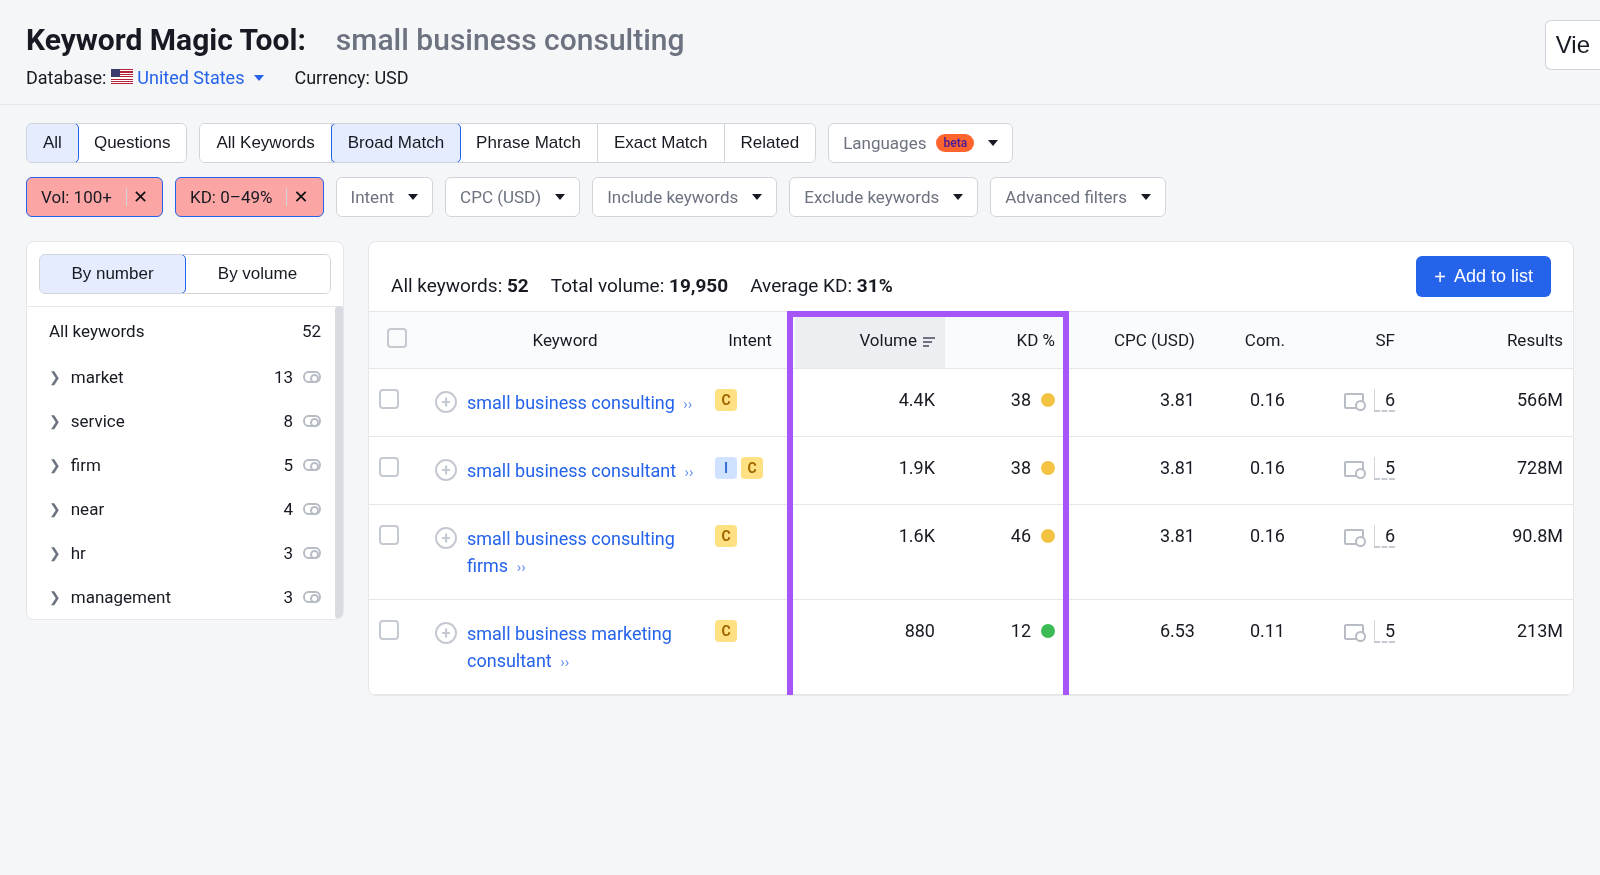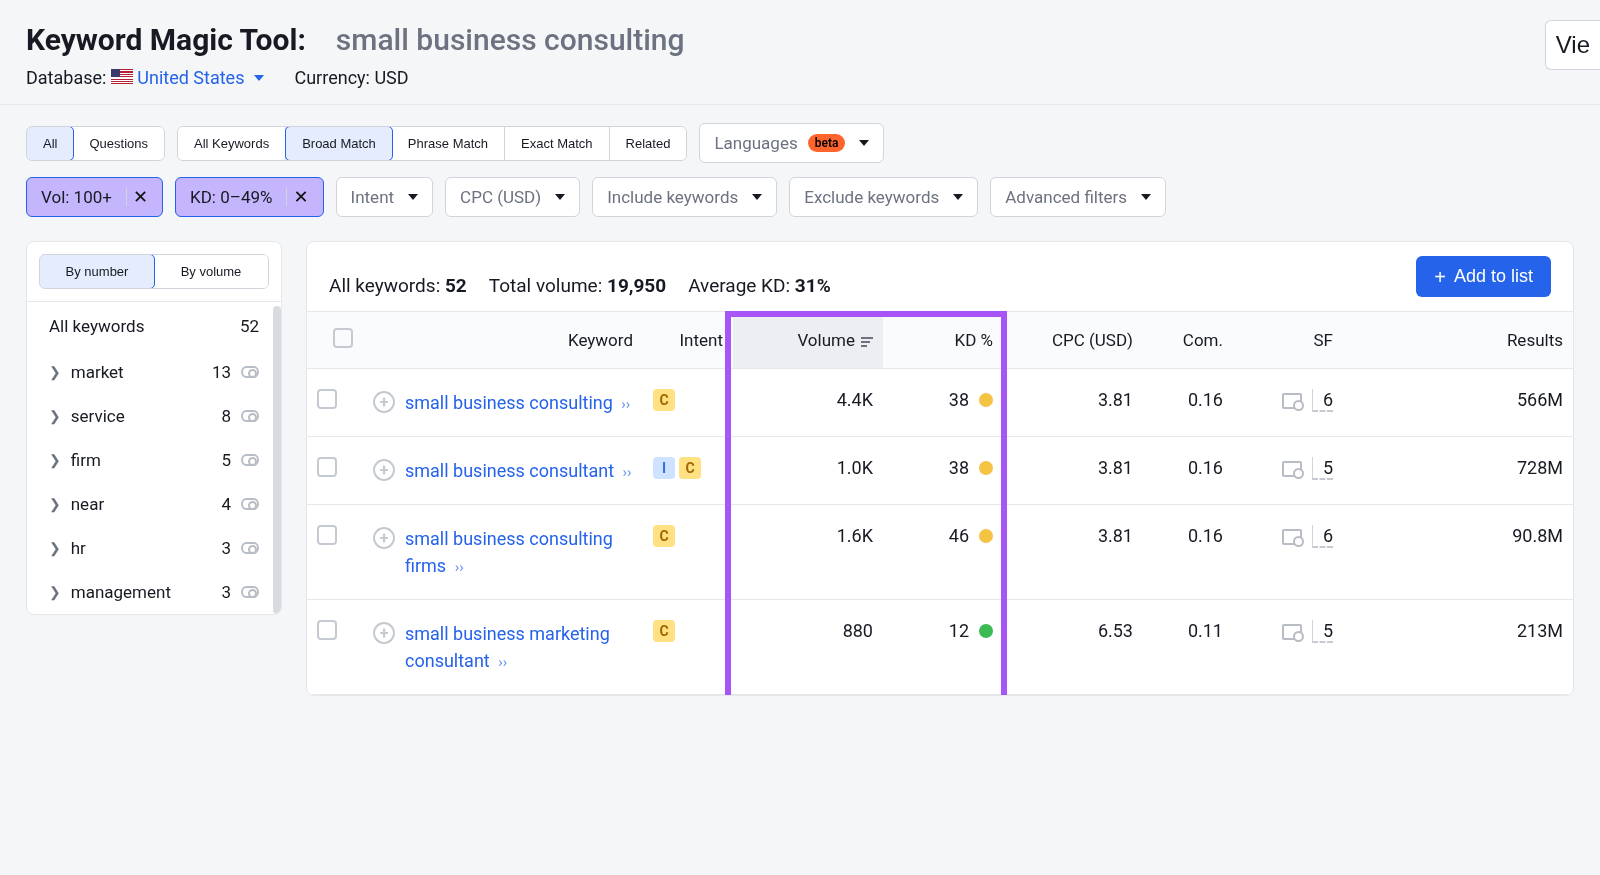--- a/index.html
+++ b/index.html
@@ -52,52 +52,52 @@
   .chevron-down{display:inline-block;width:0;height:0;border-left:5px solid transparent;border-right:5px solid transparent;border-top:6px solid currentColor;margin-left:4px;}
   .view-btn{position:absolute;right:0;top:20px;border:1px solid var(--border);background:#fff;border-radius:6px 0 0 6px;padding:10px 10px;font-size:24px;color:var(--text-dark);border-right:none;}
 
   .filters {
     border-top:1px solid var(--border-light);
     padding: 18px 26px 24px 26px;
     display:flex; flex-direction:column; gap:14px;
   }
   .filter-row{display:flex;align-items:center;gap:12px;flex-wrap:wrap;}
   .seg-group{display:flex;border:1px solid var(--border);border-radius:6px;overflow:hidden;}
-  .seg-btn{padding:9px 16px;background:#fff;border:none;border-right:1px solid var(--border);font-size:13px;color:var(--text-dark);cursor:pointer;}
+  .seg-btn{padding:9px 16px;background:#fff;border:none;border-right:1px solid var(--border);font-size:17px;color:var(--text-dark);cursor:pointer;}
   .seg-btn:last-child{border-right:none;}
   .seg-btn.active{background:var(--accent-blue-light);border:1px solid var(--accent-blue);color:var(--text-dark);margin:-1px;position:relative;z-index:1;border-radius:5px;}
   .pill{display:inline-flex;align-items:center;gap:10px;padding:9px 14px;border:1px solid var(--border);background:#fff;border-radius:6px;font-size:17px;color:var(--text-dark);cursor:pointer;}
   .pill .muted{color:var(--text-muted);}
-  .pill.active{background:#c4b5fd;border-color:var(--accent-blue);}
+  .pill.active{background:#fca5a5;border-color:var(--accent-blue);}
   .pill .close-x{font-size:18px;line-height:1;color:#111;cursor:pointer;padding-left:6px;border-left:1px solid var(--border);margin-left:4px;}
-  .badge-beta{background:var(--badge-orange);color:#000000;font-size:12px;padding:2px 7px;border-radius:10px;font-weight:600;}
+  .badge-beta{background:var(--badge-orange);color:#4c1d95;font-size:12px;padding:2px 7px;border-radius:10px;font-weight:600;}
 
   .body-grid{display:flex;gap:0;align-items:flex-start;padding:0 26px;}
-  .sidebar{width:256px;background:#fff;border:1px solid var(--border-light);border-radius:8px;overflow:hidden;position:relative;}
+  .sidebar{width:318px;background:#fff;border:1px solid var(--border-light);border-radius:8px;overflow:hidden;position:relative;}
   .sidebar .scrollbar{position:absolute;right:0;top:64px;bottom:0;width:8px;background:#d9dbe0;border-radius:4px;}
   .side-tabs{display:flex;padding:12px;gap:0;}
   .side-tabs .seg-group{width:100%;}
   .side-all{display:flex;justify-content:space-between;align-items:center;padding:14px 22px;font-size:17px;border-top:1px solid var(--border-light);}
   .side-list{}
   .side-item{display:flex;align-items:center;gap:10px;padding:12px 22px;font-size:17px;color:var(--text-dark);}
   .side-item .chev-r{color:var(--text-muted);font-size:14px;}
   .side-item .count{margin-left:auto;color:var(--text-dark);}
   .eye{width:18px;height:12px;border:2px solid #b8bcc4;border-radius:60% / 100%;position:relative;}
   .eye::after{content:"";position:absolute;top:1px;left:5px;width:5px;height:5px;border:2px solid #b8bcc4;border-radius:50%;}
 
   .main{flex:1;margin-left:24px;background:#fff;border:1px solid var(--border-light);border-radius:8px;overflow:hidden;}
   .summary{display:flex;align-items:flex-end;justify-content:space-between;padding:14px 22px;}
   .summary .stats{display:flex;gap:22px;font-size:19px;}
   .summary .stats b{font-weight:700;}
   .add-btn{background:var(--accent-blue);color:#fff;border:none;border-radius:6px;padding:10px 18px;font-size:18px;display:flex;align-items:center;gap:8px;cursor:pointer;}
   .plus{font-size:20px;line-height:1;}
 
   table{width:100%;border-collapse:collapse;}
   thead th{background:#fafbfc;border-top:1px solid var(--border-light);border-bottom:1px solid var(--border-light);padding:16px 10px;font-size:17px;font-weight:400;color:var(--text-dark);text-align:right;white-space:nowrap;}
-  thead th.left{text-align:right;}
+  thead th.left{text-align:center;}
   th.col-kw{position:relative;}
   th.col-vol{background:#eceef1;}
   .sort-ind{display:inline-block;margin-left:6px;vertical-align:middle;}
   .sort-ind span{display:block;width:12px;height:2px;background:#6c727f;margin:2px 0;}
   .sort-ind span:nth-child(2){width:9px;}
   .sort-ind span:nth-child(3){width:6px;}
   tbody td{padding:20px 10px;border-bottom:1px solid var(--border-light);font-size:18px;text-align:right;vertical-align:top;}
   tbody td.left{text-align:left;}
   .cb{width:20px;height:20px;border:2px solid #c5c9d1;border-radius:4px;display:inline-block;cursor:pointer;}
   .kw-cell{display:flex;align-items:flex-start;gap:10px;}
@@ -323,21 +323,21 @@
         <span class="expand-ico">+</span>
         <span class="kw-link">small business consultant <span class="dbl-chev">››</span></span>
       </div>
     </td>
     <td class="left">
                 <div class="intent-badges">
                   <span class="ib i">I</span>
                   <span class="ib c">C</span>
                 </div>
               </td>
-    <td>1.0K</td>
+    <td>1.9K</td>
     <td><span class="kd-cell">38<span class="kd-dot yellow"></span></span></td>
     <td>3.81</td>
     <td>0.16</td>
     <td><span class="sf-cell">
                   <span class="serp-ico"></span>
                   <span class="sf-num">5</span>
                 </span></td>
     <td>728M</td>
             </tr>
             <tr>

